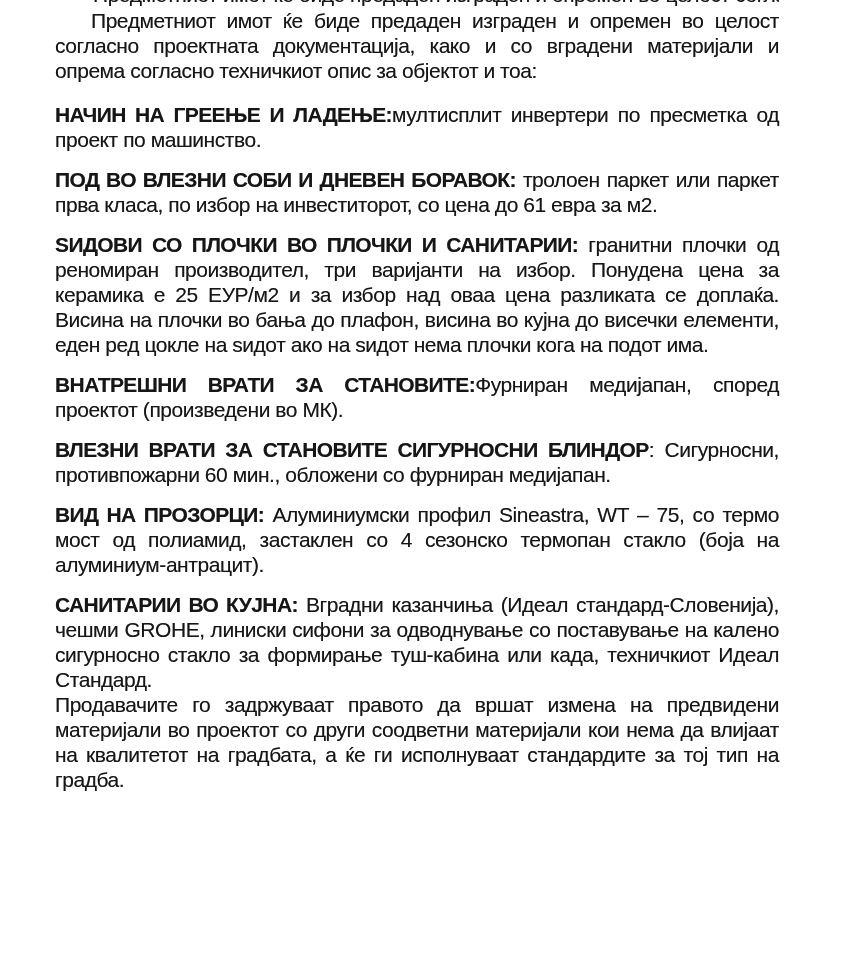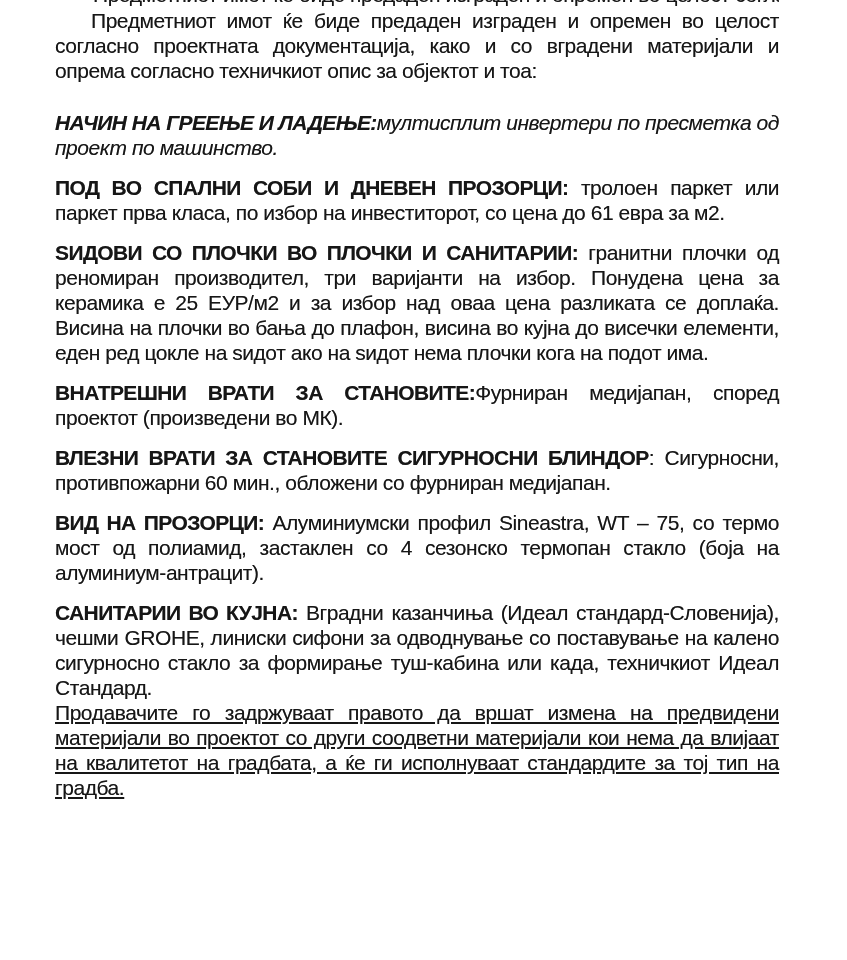--- a/index.html
+++ b/index.html
@@ -36,46 +36,44 @@
   }
   p.spec {
     margin: 15px 0 0 0;
     text-align: justify;
   }
   p.spec.first {
     margin-top: 1px;
     text-indent: 36px;
   }
   p.spec.gap-large {
-    margin-top: 27px;
-    font-style: italic;
+    margin-top: 19px;
   }
   p.spec.continuation {
     margin-top: 0;
-    text-decoration: underline;
   }
   p.spec strong {
     font-weight: bold;
     letter-spacing: -0.6px;
   }
 </style>
 </head>
 <body>
 
 <div class="page">
 
   <div class="clipped-strip">
     <span>Предметниот имот ќе биде предаден изграден и опремен во целост согласно</span>
   </div>
 
   <p class="spec first"><span>Предметниот имот ќе биде предаден изграден и опремен во целост согласно проектната документација, како и со вградени материјали и опрема согласно техничкиот опис за објектот и тоа:</span></p>
 
   <p class="spec gap-large"><strong>НАЧИН НА ГРЕЕЊЕ И ЛАДЕЊЕ:</strong><span>мултисплит инвертери по пресметка од проект по машинство.</span></p>
 
-  <p class="spec"><strong>ПОД ВО СПАЛНИ СОБИ И ДНЕВЕН ПРОЗОРЦИ:</strong><span> тролоен паркет или паркет прва класа, по избор на инвеститорот, со цена до 61 евра за м2.</span></p>
+  <p class="spec"><strong>ПОД ВО ВЛЕЗНИ СОБИ И ДНЕВЕН БОРАВОК:</strong><span> тролоен паркет или паркет прва класа, по избор на инвеститорот, со цена до 61 евра за м2.</span></p>
 
 
   <p class="spec"><strong>ЅИДОВИ СО ПЛОЧКИ ВО ПЛОЧКИ И САНИТАРИИ:</strong><span> гранитни плочки од реномиран производител, три варијанти на избор. Понудена цена за керамика е 25 ЕУР/м2 и за избор над оваа цена разликата се доплаќа. Висина на плочки во бања до плафон, висина во кујна до висечки елементи, еден ред цокле на ѕидот ако на ѕидот нема плочки кога на подот има.</span></p>
 
   <p class="spec"><strong>ВНАТРЕШНИ ВРАТИ ЗА СТАНОВИТЕ:</strong><span>Фурниран медијапан, според проектот (произведени во МК).</span></p>
 
   <p class="spec"><strong>ВЛЕЗНИ ВРАТИ ЗА СТАНОВИТЕ СИГУРНОСНИ БЛИНДОР</strong><span>: Сигурносни, противпожарни 60 мин., обложени со фурниран медијапан.</span></p>
 
   <p class="spec"><strong>ВИД НА ПРОЗОРЦИ:</strong><span>  Алуминиумски профил Sineastra, WT – 75, со термо мост од полиамид, застаклен со 4 сезонско термопан стакло (боја на алуминиум-антрацит).</span></p>
 

